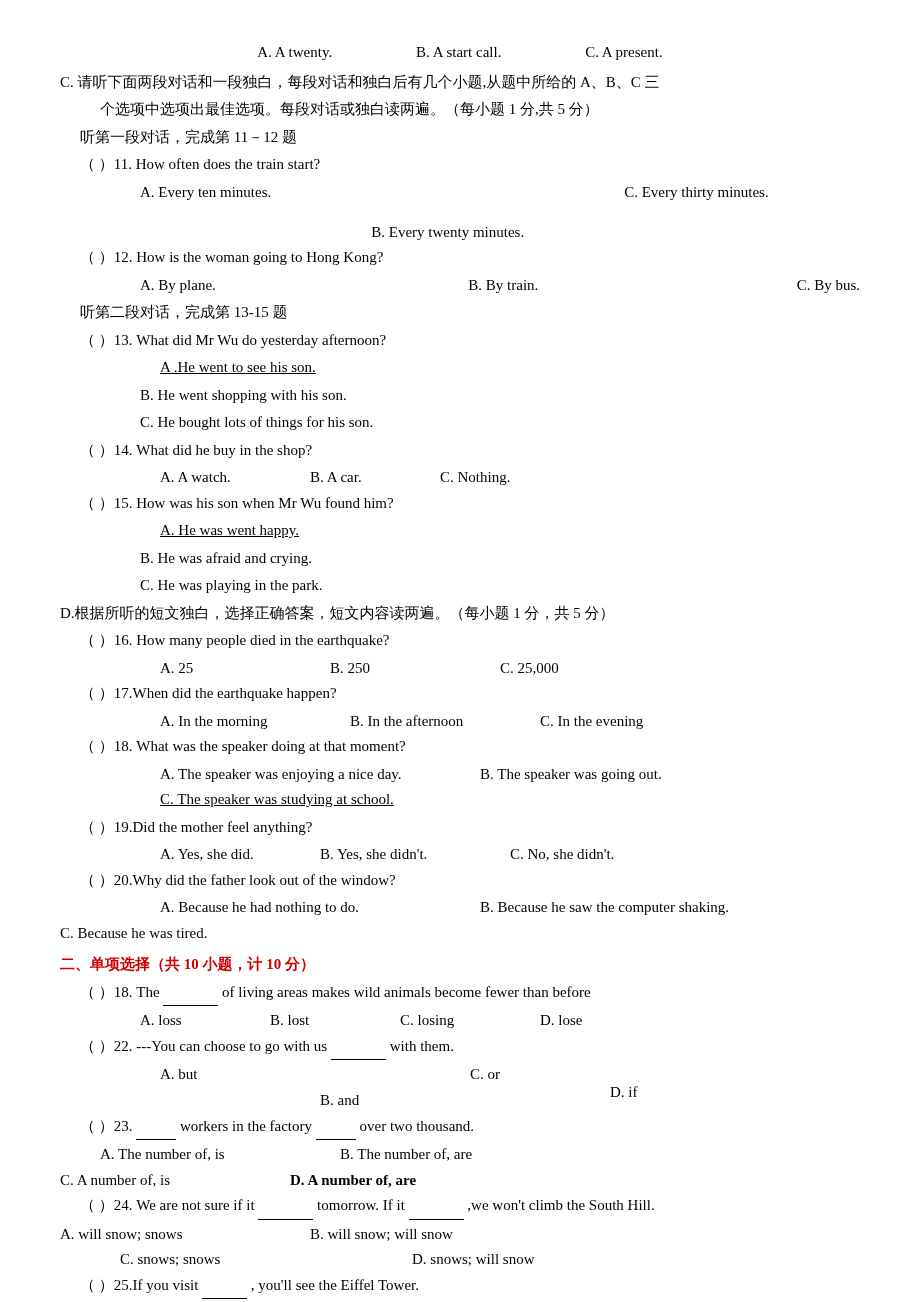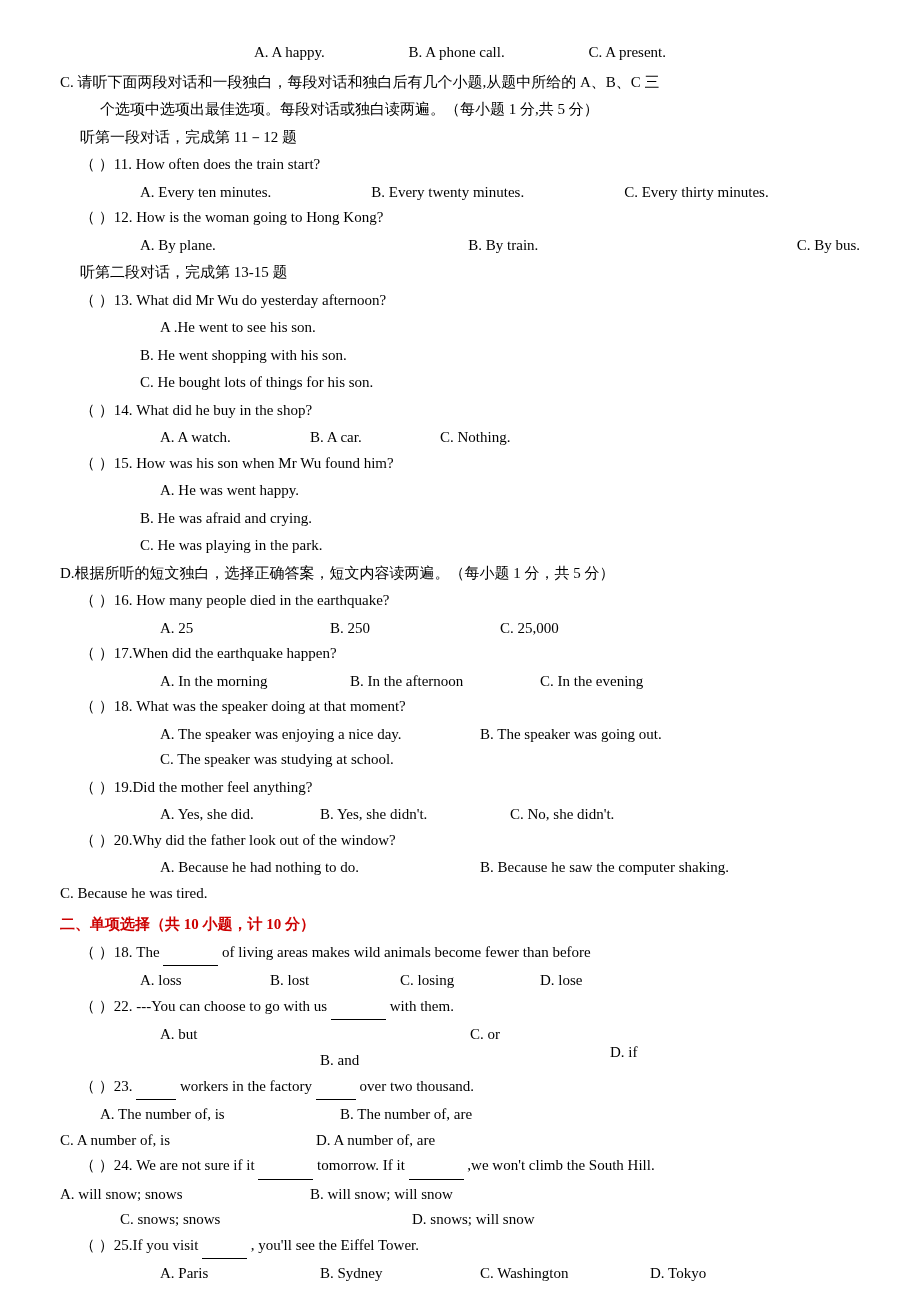--- a/index.html
+++ b/index.html
@@ -28,49 +28,50 @@
       padding-left: 20px;
     }
     .indent2 {
       padding-left: 40px;
     }
     .indent4 {
       padding-left: 80px;
     }
     .indent5 {
       padding-left: 100px;
+      text-decoration: underline;
     }
     .centered {
       text-align: center;
     }
     .section-title {
       color: #c00;
       font-weight: bold;
     }
   </style>
 </head>
 <body>
 
 <div class="content">
 
   <div class="centered" style="margin-bottom:4px;">
-    <span style="margin-right:80px;">A. A happy.</span>
-    <span style="margin-right:80px;">B. A phone call.</span>
+    <span style="margin-right:80px;">A. A twenty.</span>
+    <span style="margin-right:80px;">B. A start call.</span>
     <span>C. A present.</span>
   </div>
 
   <div class="line">C. 请听下面两段对话和一段独白，每段对话和独白后有几个小题,从题中所给的 A、B、C 三</div>
   <div class="line indent2">个选项中选项出最佳选项。每段对话或独白读两遍。（每小题 1 分,共 5 分）</div>
 
   <div class="line indent1">听第一段对话，完成第 11－12 题</div>
 
   <div class="line indent1">（        ）11. How often does the train start?</div>
   <div style="display:flex; padding-left:80px; gap:60px;">
     <span>A. Every ten minutes.</span>
-    <span style="margin-left:40px;">B. Every twenty minutes.</span>
+    <span style="margin-left:40px;margin-top:40px;">B. Every twenty minutes.</span>
     <span style="margin-left:40px;">C. Every thirty minutes.</span>
   </div>
 
   <div class="line indent1">（        ）12. How is the woman going to Hong Kong?</div>
   <div style="display:flex; padding-left:80px; gap:80px;justify-content:space-between;">
     <span style="min-width:130px;">A. By plane.</span>
     <span style="min-width:130px; margin-left:60px;">B. By train.</span>
     <span style="margin-left:60px;">C. By bus.</span>
   </div>
 
@@ -162,23 +163,23 @@
     <span>（     ）23.</span>
     <span style="display:inline-block; border-bottom:1px solid #000; min-width:40px;">&nbsp;&nbsp;&nbsp;&nbsp;</span>
     <span>workers in the factory</span>
     <span style="display:inline-block; border-bottom:1px solid #000; min-width:40px;">&nbsp;&nbsp;&nbsp;&nbsp;</span>
     <span>over two thousand.</span>
   </div>
   <div style="display:flex; padding-left:40px; gap:10px;">
     <span style="min-width:220px;">A. The number of, is</span>
     <span style="margin-left:10px;">B. The number of, are</span>
   </div>
-  <div style="display:flex; padding-left:0px; gap:10px;">
+  <div style="display:flex; padding-left:0px; ">
     <span style="min-width:220px;">C. A number of, is</span>
-    <span style="margin-left:26px;">D. A number of, are</span>
+    <span style="margin-left:10px;font-weight:bold;">D. A number of, are</span>
   </div>
 
   <div class="line indent1">
     <span>（     ）24. We are not sure if it</span>
     <span style="display:inline-block; border-bottom:1px solid #000; min-width:55px;">&nbsp;&nbsp;&nbsp;&nbsp;&nbsp;&nbsp;</span>
     <span>tomorrow. If it</span>
     <span style="display:inline-block; border-bottom:1px solid #000; min-width:55px;">&nbsp;&nbsp;&nbsp;&nbsp;&nbsp;&nbsp;</span>
     <span>,we won't climb the South Hill.</span>
   </div>
   <div style="display:flex; padding-left:0px; gap:10px;">

